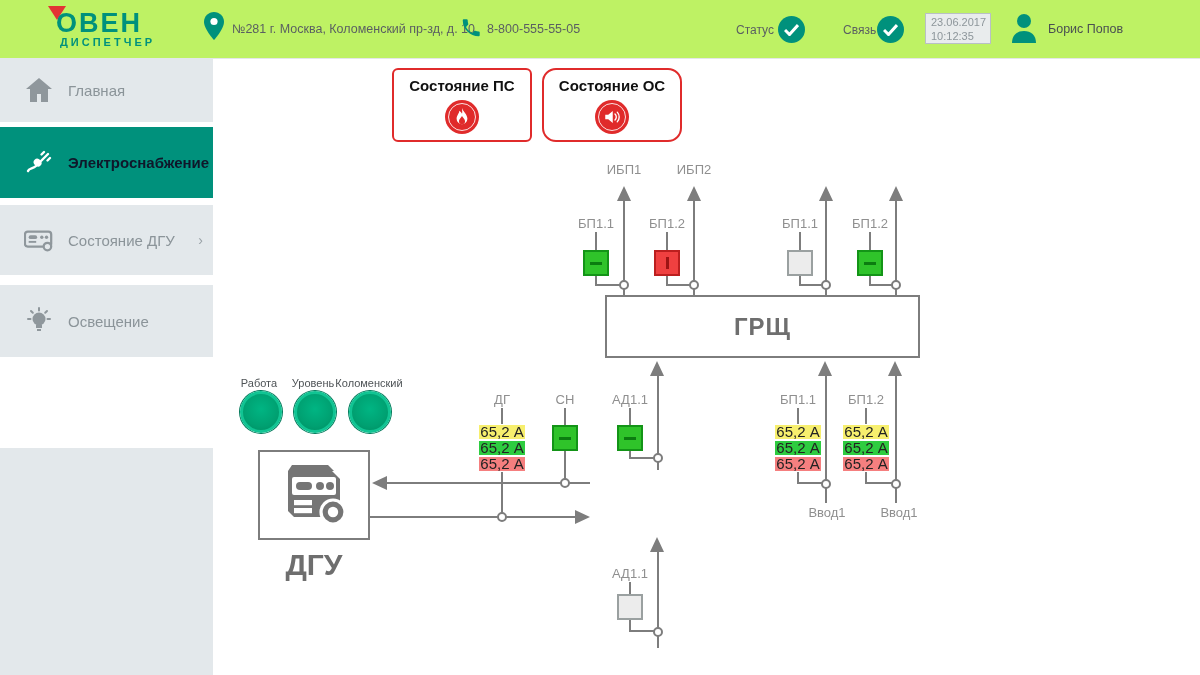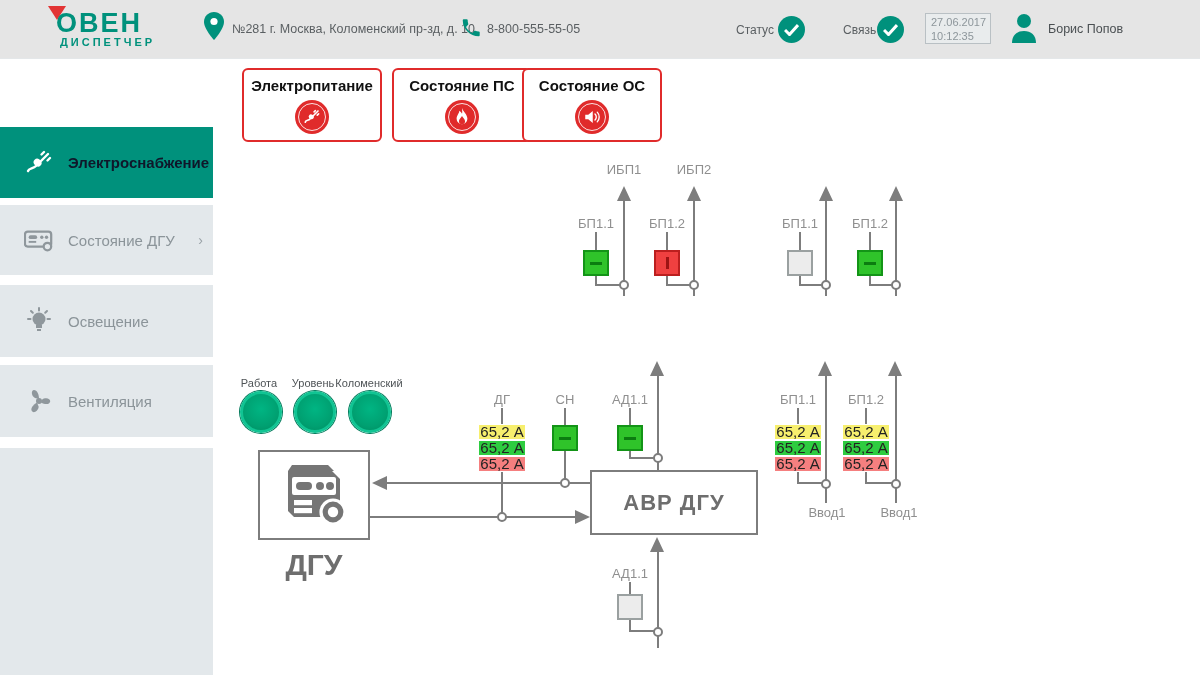--- a/index.html
+++ b/index.html
@@ -1,21 +1,21 @@
 <!DOCTYPE html>
 <html><head>
 <meta charset="utf-8">
 <style>
   html,body{margin:0;padding:0;}
   body{font-family:"Liberation Sans",sans-serif;background:#fff;}
   .page{position:relative;width:1200px;height:675px;background:#fff;overflow:hidden;}
   .abs{position:absolute;}
 
   
-  .header{position:absolute;left:0;top:0;width:1200px;height:58px;background:#e5e5e5;border-bottom:1px solid #e4e7e9;}
+  .header{position:absolute;left:0;top:0;width:1200px;height:58px;background:#bef264;border-bottom:1px solid #e4e7e9;}
   .logo-title{position:absolute;left:56px;top:8px;font-size:27px;font-weight:bold;color:#00917c;letter-spacing:2px;}
   .logo-sub{position:absolute;left:60px;top:36px;font-size:11px;font-weight:bold;color:#00917c;letter-spacing:3px;}
   .logo-flag{position:absolute;left:48px;top:6px;width:0;height:0;border-left:9px solid transparent;border-right:9px solid transparent;border-top:14px solid #e23434;}
   .hdr-text{position:absolute;top:22px;font-size:12.5px;color:#5a5f62;white-space:nowrap;}
   .hdr-label{position:absolute;top:23px;font-size:12px;color:#5a5f62;}
   .checkcircle{position:absolute;top:16px;width:27px;height:27px;border-radius:50%;background:#00917c;display:flex;align-items:center;justify-content:center;}
   .datebox{position:absolute;left:925px;top:13px;width:66px;height:31px;background:#e9eced;border:1px solid #b9c0c4;font-size:11px;color:#8d969b;line-height:14px;padding:1px 0 0 5px;box-sizing:border-box;}
 
   
   .side-item{position:absolute;left:0;width:213px;background:#e3e8eb;display:flex;align-items:center;cursor:pointer;}
@@ -82,31 +82,39 @@
         </svg>
     </div>
     <div class="hdr-label" style="left:843px;">Связь</div>
     <div class="checkcircle" style="left:858px;margin-left:19px;">
       <svg width="15" height="12" viewBox="0 0 15 12">
           <path d="M1 6l4.5 4.5L14 1" stroke="#fff" stroke-width="3" fill="none"></path>
         </svg>
     </div>
 
     <div class="datebox">
-      <div>27.06.2017</div>
+      <div>23.06.2017</div>
       <div>10:12:35</div>
     </div>
 
     <svg class="abs" style="left:1010px;top:13px;" width="28" height="32" viewBox="0 0 28 32">
       <circle cx="14" cy="8" r="7" fill="#00917c"></circle>
       <path d="M2 30c0-8 5-12 12-12s12 4 12 12z" fill="#00917c"></path>
     </svg>
     <div class="hdr-text" style="left:1048px;color:#4a4f52;">Борис Попов</div>
   </div>
 
+  <div class="side-item" style="top:58px;height:64px;">
+    <span class="side-icon">
+      <svg width="28" height="26" viewBox="0 0 28 26">
+          <path d="M14 1L1 12h4v13h7v-8h4v8h7V12h4z" fill="#8f979c"></path>
+        </svg>
+    </span>
+    <span class="side-label">Главная</span>
+  </div>
 
   <div class="side-item active" style="top:127px;height:71px;">
     <span class="side-icon">
       <svg width="30" height="30" viewBox="0 0 30 30">
           <g stroke="#fff" stroke-width="2.4" fill="none" stroke-linecap="round">
             <path d="M17 13l7-7"></path>
             <path d="M20 4l-2.5 2.5M26 10l-2.5 2.5"></path>
             <path d="M12 18c-3 3-7 2-8 5"></path>
             <path d="M12 18l-1.8-1.8a3.6 3.6 0 015-5L17 13a3.6 3.6 0 01-5 5z" fill="#fff" stroke="none"></path>
           </g>
@@ -137,59 +145,35 @@
           <circle cx="19" cy="10" r="1.8" fill="#8f979c"></circle>
           <circle cx="24" cy="10" r="1.8" fill="#8f979c"></circle>
           <rect x="5" y="14" width="8" height="2" fill="#8f979c"></rect>
           <circle cx="25" cy="20" r="4" fill="#e3e8eb" stroke="#8f979c" stroke-width="2.4"></circle>
         </svg>
     </span>
     <span class="side-label">Состояние ДГУ</span>
     <span class="chev">›</span>
   </div>
 
-  <div class="side-item" style="top:365px;height:72px;">
-    <span class="side-icon">
-      <svg width="30" height="30" viewBox="0 0 30 30">
-          <circle cx="15" cy="15" r="3" fill="#8f979c"></circle>
-          <path d="M15 13c0-5-2-9-5-9s-3 6 1 8z" fill="#8f979c"></path>
-          <path d="M13 16.5c-4.3 2.5-6.7 6-5.2 8.6 1.5 2.6 6.4.2 6.9-4.3z" fill="#8f979c"></path>
-          <path d="M17 16.5c4.3 2.5 8.7 2 9.2-1 .5-3-5-4.5-8.4-1.6z" fill="#8f979c"></path>
-        </svg>
-    </span>
-    <span class="side-label">Вентиляция</span>
-  </div>
 
   <div class="side-item" style="top:448px;height:227px;"></div>
 
-  <div class="alarm" style="left:242px;">
-    <div class="alarm-title">Электропитание</div>
-    <div class="alarm-circ">
-      <svg width="18" height="18" viewBox="0 0 24 24">
-          <g stroke="#fff" stroke-width="2.2" fill="none" stroke-linecap="round">
-            <path d="M14 10l6-6"></path>
-            <path d="M16.5 3.5L14.8 5.2M20.8 7.8L19 9.5"></path>
-            <path d="M9.5 14.5C7 17 3.5 16 3 19"></path>
-            <path d="M9.5 14.5l-1.3-1.3a3 3 0 014.2-4.2L14 10a3 3 0 01-4.2 4.2z" fill="#fff" stroke="none"></path>
-          </g>
-        </svg>
-    </div>
-  </div>
 
   <div class="alarm" style="left:392px;">
     <div class="alarm-title">Состояние ПС</div>
     <div class="alarm-circ">
       <svg width="16" height="18" viewBox="0 0 16 20">
           <path d="M8 0C9 4 14 7 14 12a6 6 0 01-12 0C2 8 5 6 5 3c1.5 1 2.6 2 3 3.5C8.7 4.5 8 2.5 8 0z" fill="#fff"></path>
           <path d="M8 18a3.4 3.4 0 01-3.4-3.4C4.6 12.4 7 11 8 9c1 2 3.4 3.4 3.4 5.6A3.4 3.4 0 018 18z" fill="#e02b2b"></path>
         </svg>
     </div>
   </div>
 
-  <div class="alarm" style="left:522px;">
+  <div class="alarm" style="left:542px;border-radius:14px;">
     <div class="alarm-title">Состояние ОС</div>
     <div class="alarm-circ">
       <svg width="18" height="16" viewBox="0 0 24 20">
           <path d="M3 7h4l6-5v16l-6-5H3z" fill="#fff"></path>
           <g stroke="#fff" stroke-width="1.8" fill="none" stroke-linecap="round">
             <path d="M16 6a5.5 5.5 0 010 8"></path>
             <path d="M19 3.5a9.5 9.5 0 010 13"></path>
           </g>
         </svg>
     </div>
@@ -228,20 +212,23 @@
   <div class="hline" style="left:799px;top:284px;width:27px;"></div>
   <div class="node" style="left:821px;top:280px;"></div>
 
   <div class="lbl" style="left:870px;top:216px;">БП1.2</div>
   <div class="vline" style="left:869px;top:232px;height:18px;"></div>
   <div class="breaker b-green" style="left:857px;top:250px;"></div>
   <div class="vline" style="left:869px;top:276px;height:9px;"></div>
   <div class="hline" style="left:869px;top:284px;width:27px;"></div>
   <div class="node" style="left:891px;top:280px;"></div>
 
+  <div class="box" style="left:605px;top:295px;width:315px;height:63px;">
+    <span class="box-label" style="font-size:24px;">ГРЩ</span>
+  </div>
 
   <div class="arr-up" style="left:650px;top:361px;"></div>
   <div class="vline" style="left:657px;top:374px;height:96px;"></div>
   <div class="arr-up" style="left:818px;top:361px;"></div>
   <div class="vline" style="left:825px;top:374px;height:129px;"></div>
   <div class="arr-up" style="left:888px;top:361px;"></div>
   <div class="vline" style="left:895px;top:374px;height:129px;"></div>
 
   <div class="lbl small" style="left:259px;top:377px;">Работа</div>
   <div class="lbl small" style="left:313px;top:377px;">Уровень</div>
@@ -300,23 +287,20 @@
       <circle cx="22" cy="12.5" r="2" fill="#757575"></circle>
       <circle cx="27" cy="12.5" r="2" fill="#757575"></circle>
       <rect x="9" y="19.5" width="9" height="2.6" fill="#fff"></rect>
       <rect x="9" y="23.5" width="9" height="2.6" fill="#fff"></rect>
       <circle cx="28.5" cy="25.5" r="6" fill="#757575" stroke="#fff" stroke-width="1.6"></circle>
       <circle cx="28.5" cy="25.5" r="2.6" fill="#fff"></circle>
     </svg>
   </div>
   <div class="lbl" style="left:314px;top:548px;font-size:30px;font-weight:bold;color:#6e6e6e;">ДГУ</div>
 
-  <div class="box" style="left:590px;top:470px;width:168px;height:65px;">
-    <span class="box-label" style="font-size:22px;">АВР ДГУ</span>
-  </div>
 
   <div class="arr-left" style="left:372px;top:476px;"></div>
   <div class="hline" style="left:385px;top:482px;width:205px;"></div>
   <div class="hline" style="left:370px;top:516px;width:207px;"></div>
   <div class="arr-right" style="left:575px;top:510px;"></div>
 
   <div class="arr-up" style="left:650px;top:537px;"></div>
   <div class="vline" style="left:657px;top:550px;height:98px;"></div>
   <div class="lbl" style="left:630px;top:566px;">АД1.1</div>
   <div class="vline" style="left:629px;top:582px;height:12px;"></div>

